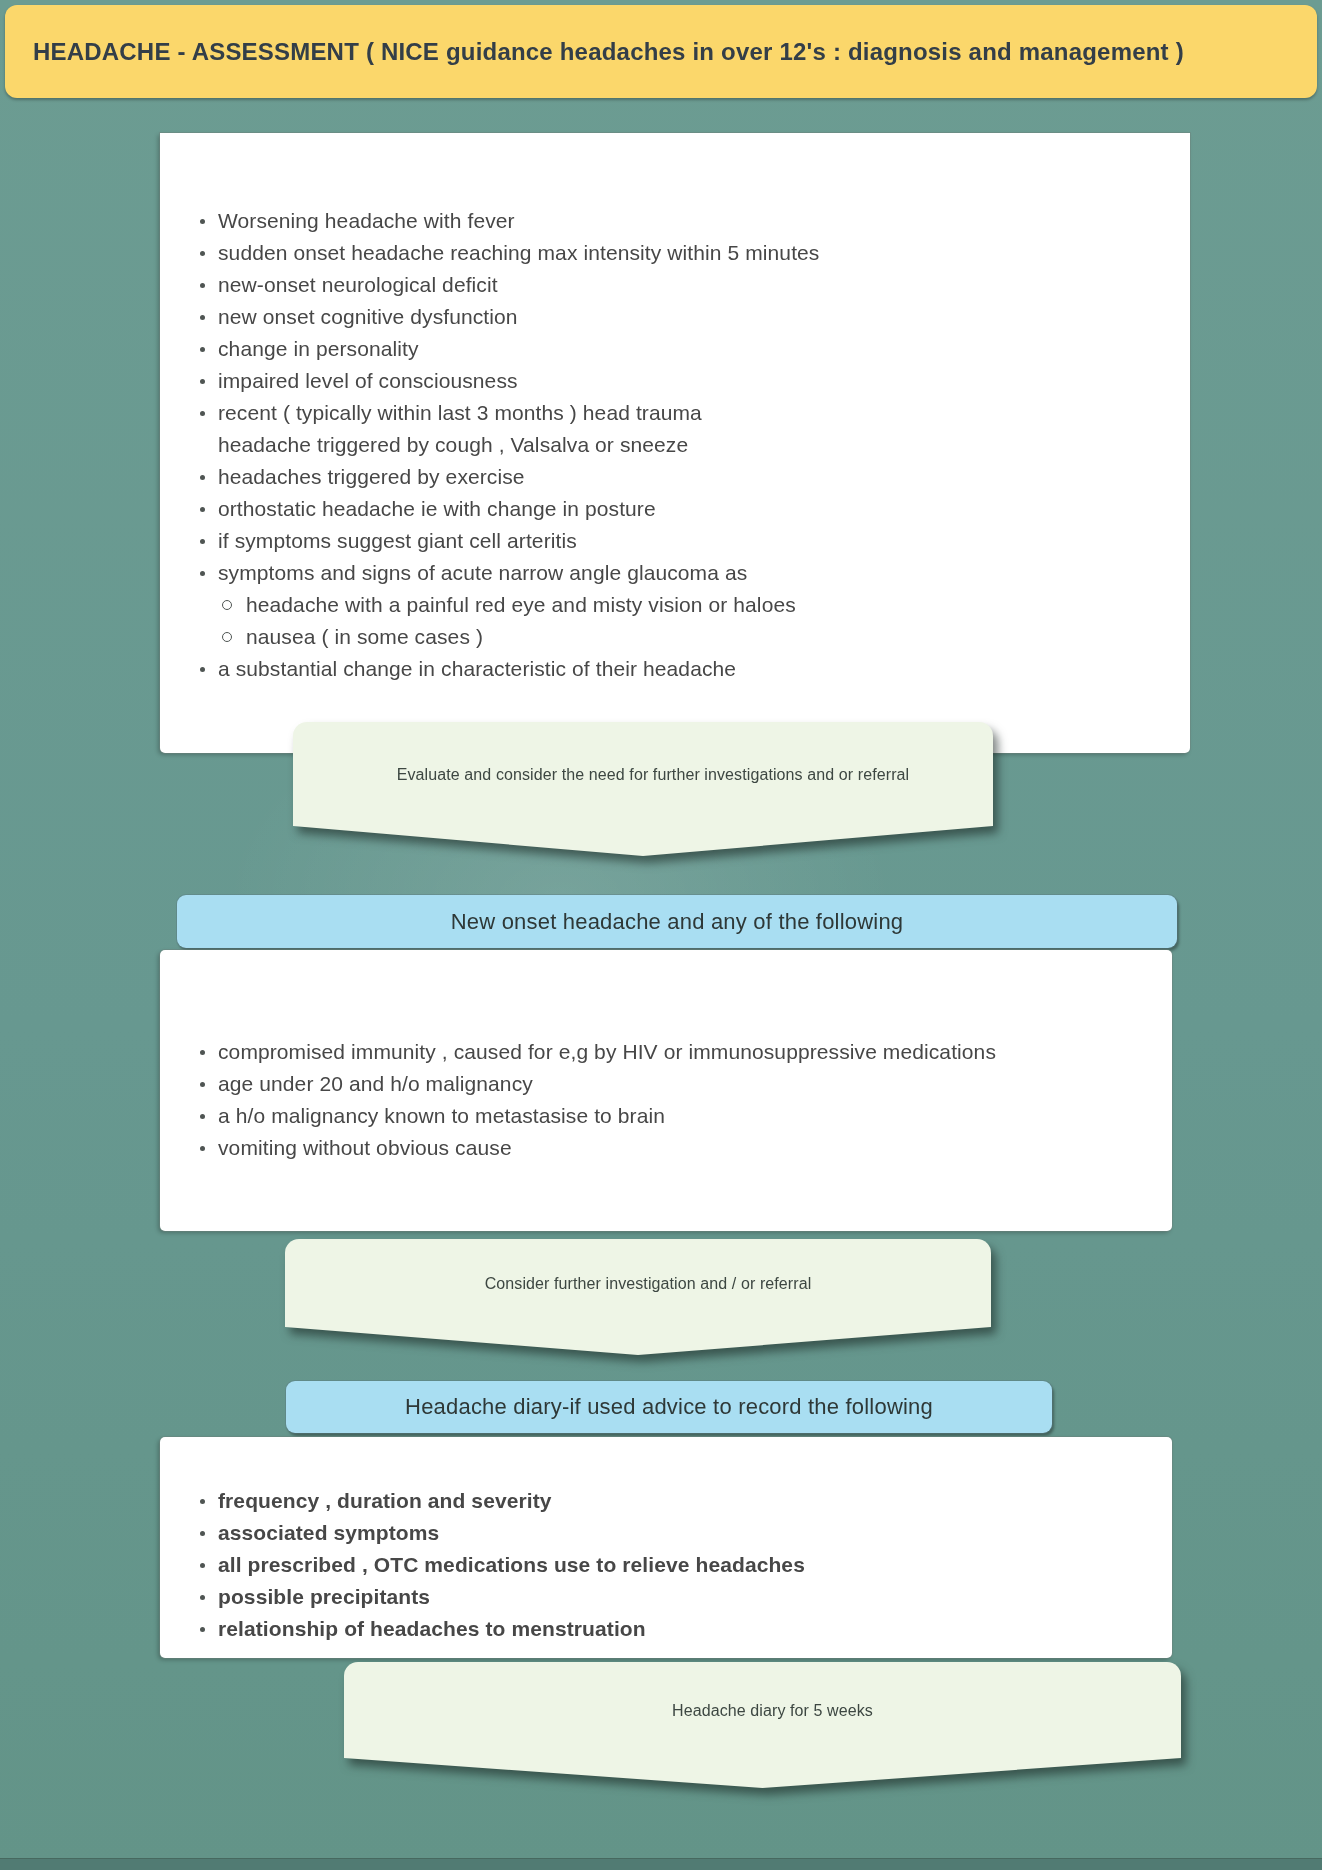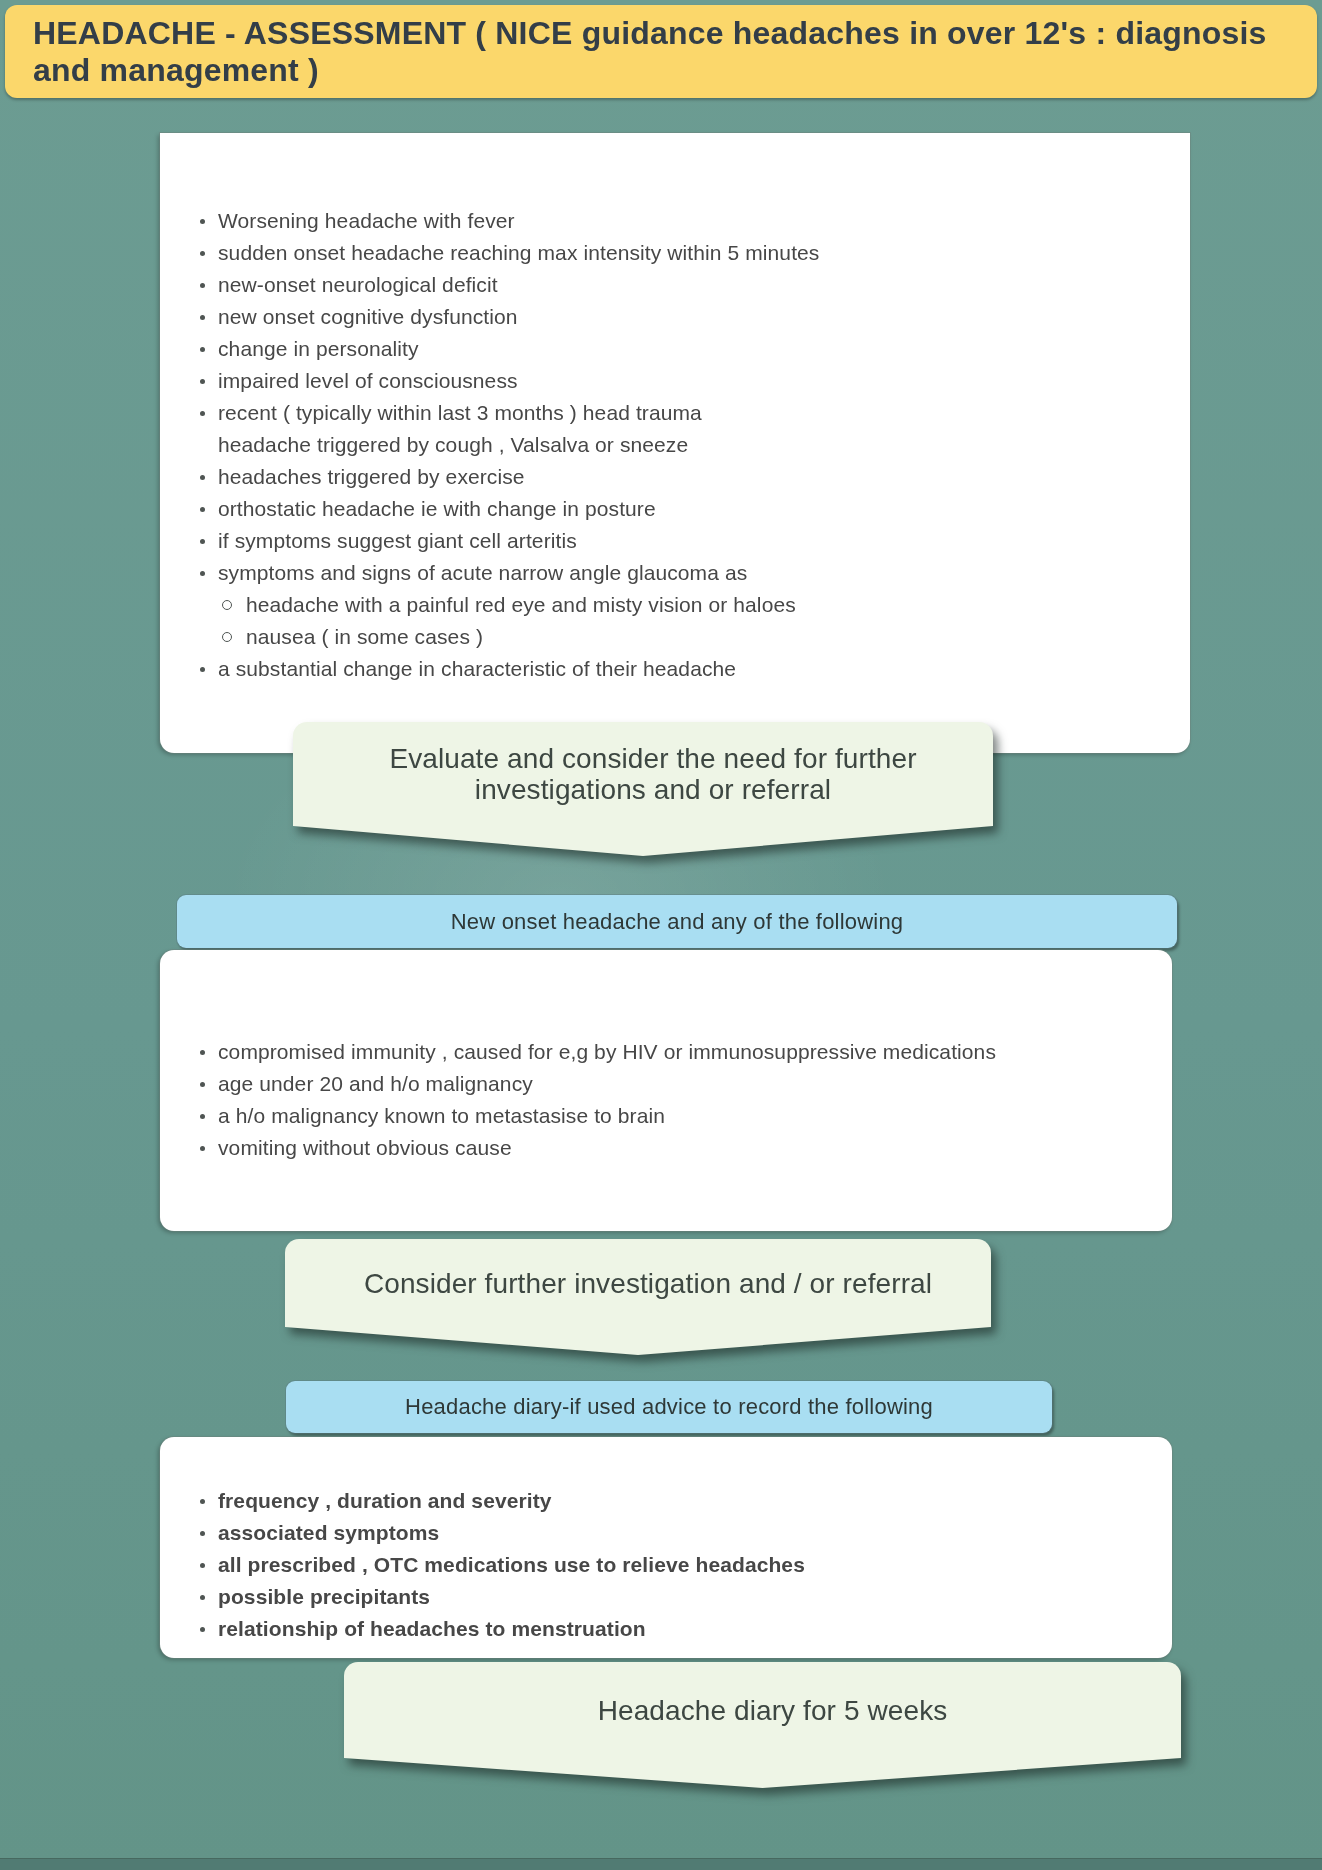--- a/index.html
+++ b/index.html
@@ -8,27 +8,27 @@
     font-family:"Liberation Sans",sans-serif;
     background:
       radial-gradient(ellipse 480px 300px at 560px 900px, rgba(255,255,255,0.10), rgba(255,255,255,0) 70%),
       linear-gradient(180deg,#6c9c92 0%, #679890 55%, #639488 100%);
   }
   
   .banner{
     position:absolute;left:5px;top:5px;width:1312px;height:93px;box-sizing:border-box;
     background:var(--banner-bg,#fbd76b);border-radius:12px;
     display:flex;align-items:center;padding-left:28px;
-    font-weight:bold;font-size:32px;letter-spacing:.2px;color:var(--banner-text,#333e48);
+    font-weight:bold;font-size:24px;letter-spacing:.2px;color:var(--banner-text,#333e48);
     box-shadow:0 2px 3px rgba(0,0,0,0.28);
   }
   
   .white-box{
     position:absolute;box-sizing:border-box;background:var(--box-bg,#fff);
-    border-radius:14px;
+    border-radius:5px;
     box-shadow:0 0 0 1px rgba(110,130,125,0.45), -2px 2px 4px rgba(0,0,0,0.25);
   }
   #box1{left:160px;top:98px;width:1030px;height:620px;padding:72px 26px 0 34px;border-top-left-radius:0;border-top-right-radius:0;margin-top:35px;}
   #box2{left:160px;top:950px;width:1012px;height:281px;padding:86px 26px 0 34px;}
   #box3{left:160px;top:1437px;width:1012px;height:221px;padding:48px 26px 0 34px;font-weight:bold;}
   ul.flaglist{list-style:none;margin:0;padding:0;}
   ul.flaglist li{
     position:relative;font-size:21px;line-height:32px;color:var(--text,#474747);
     padding-left:24px;letter-spacing:.1px;
   }
@@ -40,21 +40,21 @@
   ul.flaglist li.s{padding-left:52px;}
   ul.flaglist li.s::before{
     content:"";position:absolute;left:28px;top:11px;width:8px;height:8px;border-radius:50%;
     border:1.6px solid #4f5553;background:transparent;
   }
   
   .chev-wrap{position:absolute;filter:drop-shadow(5px 7px 5px rgba(22,33,30,0.55));}
   .chev-body{
     background:var(--callout-bg,#eef5e6);border-radius:14px 14px 0 0;
     display:flex;align-items:center;justify-content:center;text-align:center;
-    font-size:28px;line-height:31px;color:#3d4742;letter-spacing:.1px;padding-left:20px;
+    font-size:16px;line-height:31px;color:#3d4742;letter-spacing:.1px;padding-left:20px;
   }
   .chev-tail{background:var(--callout-bg,#eef5e6);clip-path:polygon(0 0,100% 0,50% 100%);}
   #evaluate{left:293px;top:722px;width:700px;}
   #evaluate .chev-body{height:104px;}
   #evaluate .chev-body span{display:block;max-width:640px;}
   #evaluate .chev-tail{height:30px;}
   #consider{left:285px;top:1239px;width:706px;}
   #consider .chev-body{height:88px;}
   #consider .chev-tail{height:28px;}
   #diary-callout{left:344px;top:1662px;width:837px;}

